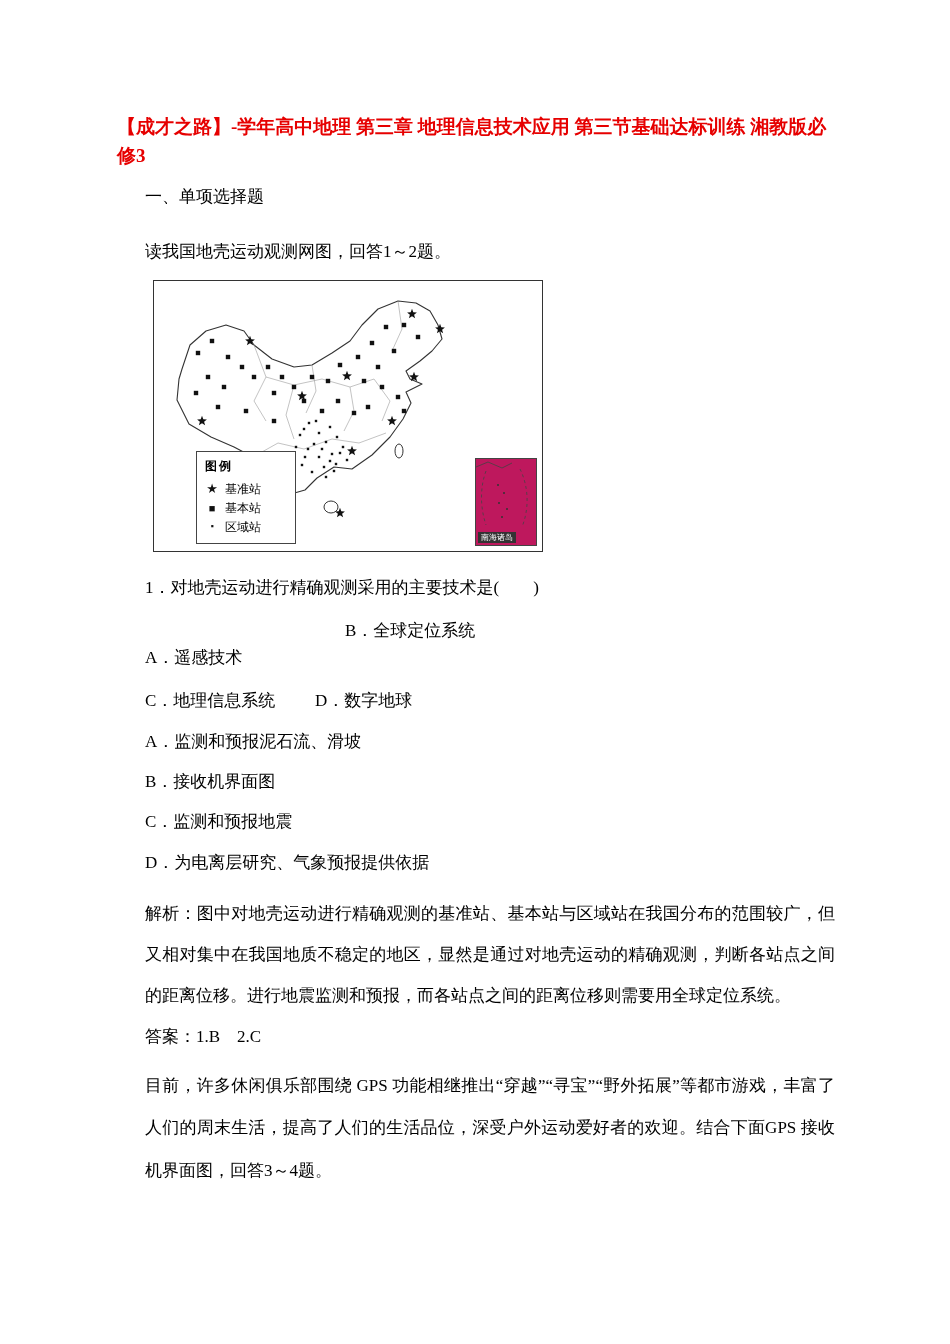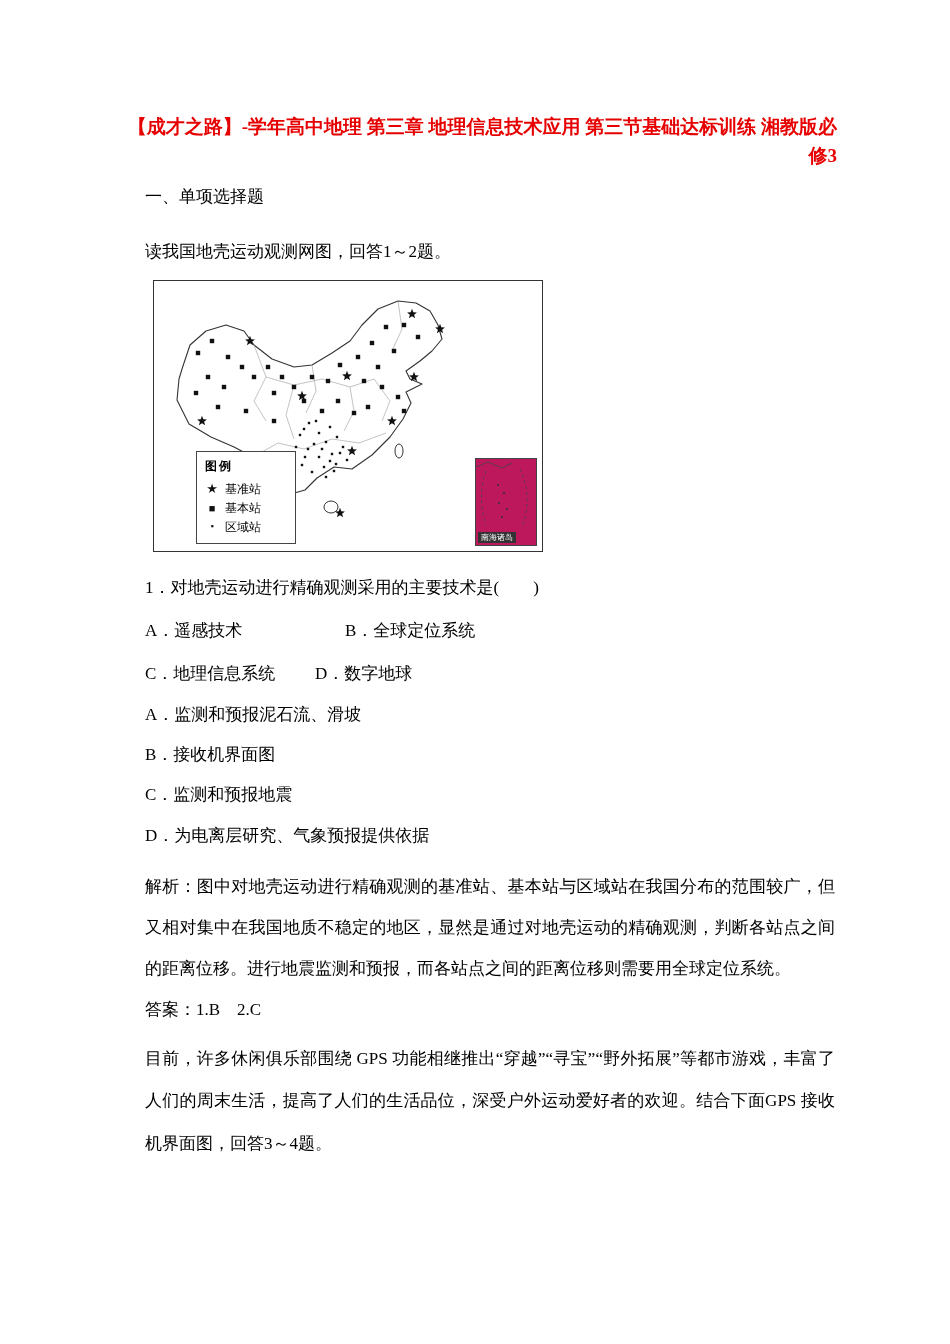--- a/index.html
+++ b/index.html
@@ -14,21 +14,21 @@
   }
   .page {
     width: 950px;
     height: 1344px;
     padding: 112px 115px 40px 145px;
   }
   .doc-title {
     font-size: 19px;
     font-weight: bold;
     color: #e60000;
-    text-align: right;
+    text-align: left;
     line-height: 1.55;
     margin: 0 0 14px -28px;
     width: 720px;
   }
   .section-heading {
     font-size: 17px;
     margin: 0 0 34px 0;
   }
   .para {
     font-size: 17px;
@@ -83,21 +83,21 @@
     white-space: nowrap;
   }
   .question { margin: 0 0 20px 0; }
   .option-row {
     display: flex;
     font-size: 17px;
     margin: 0 0 20px 0;
     width: 690px;
   }
   .option-row .opt-first { display: inline-block; }
-  .row1 .opt-first { width: 200px; }
+  .row1 .opt-first { width: 200px; margin-top: 27px; }
   .row2 .opt-first { width: 170px; }
   .opt-line { margin: 0 0 20px 0; }
   .analysis {
     line-height: 2.42;
     text-align: justify;
     margin: 0 0 10px 0;
   }
   .answer { margin: 0 0 18px 0; }
   .passage2 {
     line-height: 2.5;

